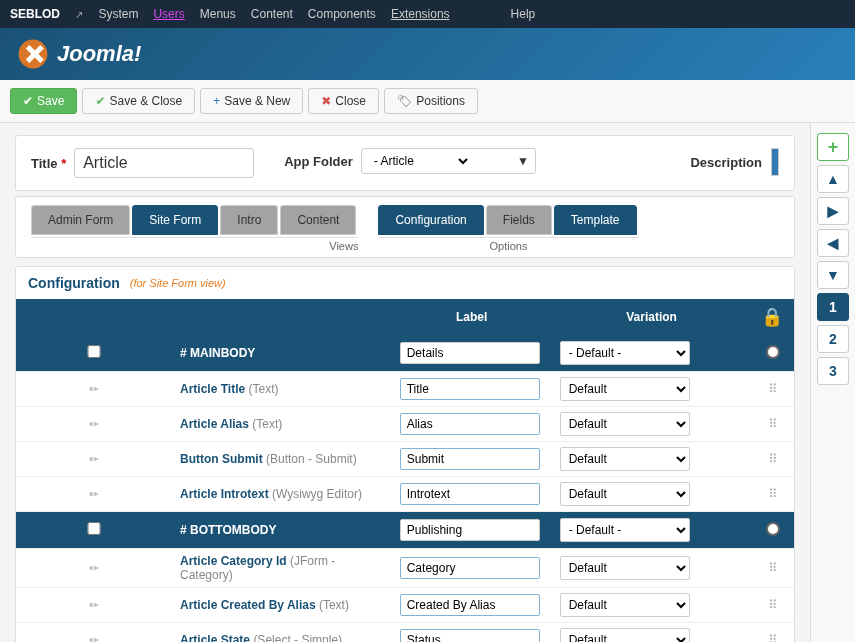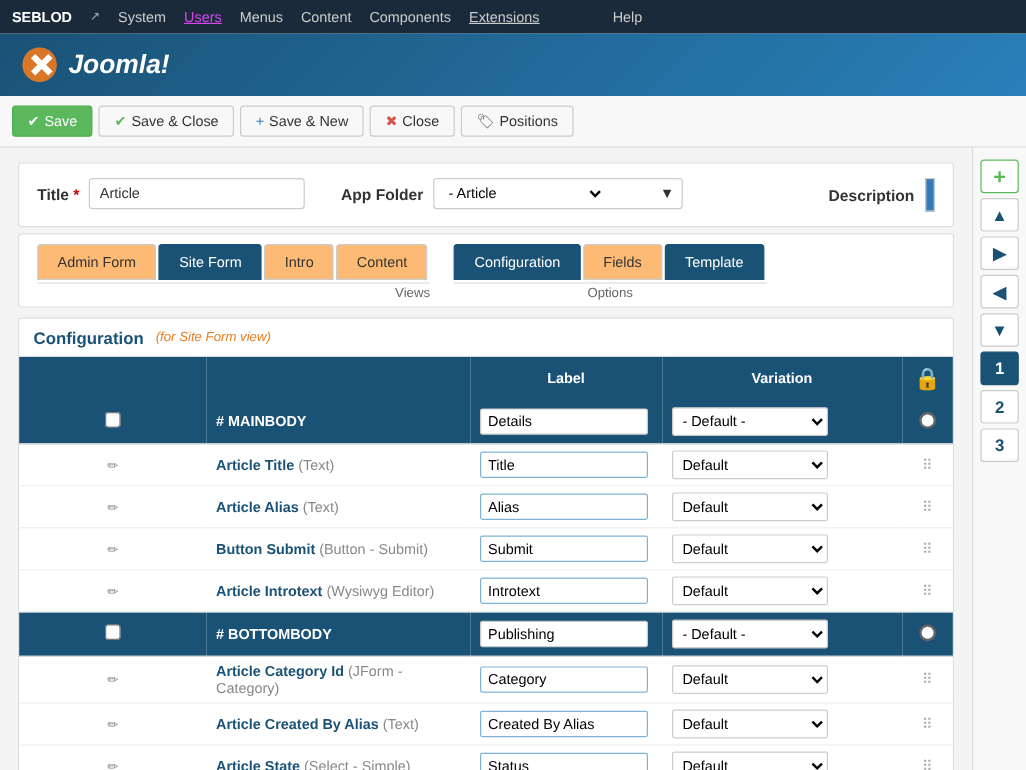--- a/index.html
+++ b/index.html
@@ -94,21 +94,21 @@
     .form-group {
       display: flex;
       align-items: center;
       gap: 8px;
     }
     .form-group label { font-size: 13px; font-weight: bold; color: #333; }
     .form-input {
       border: 1px solid #ccc;
       border-radius: 3px;
       padding: 5px 8px;
-      font-size: 12px;
+      font-size: 16px;
       color: #333;
     }
     .form-select-wrapper {
       display: flex;
       align-items: center;
       border: 1px solid #ccc;
       border-radius: 3px;
       background: #fff;
       padding: 0 6px;
     }
@@ -130,21 +130,21 @@
     .tabs-section {
       margin-bottom: 5px;
     }
     .tabs-row {
       display: flex;
       align-items: center;
     }
     .tab-btn {
       padding: 7px 16px;
       border: 1px solid #ccc;
-      background: #fdba74;
+      background: #a3a3a3;
       cursor: pointer;
       font-size: 12px;
       color: #333;
       border-radius: 3px 3px 0 0;
       margin-right: 2px;
     }
     .tab-btn.active { background: #1a5276; color: #fff; border-color: #1a5276; }
     .tabs-group {
       display: inline-flex;
       flex-direction: column;
@@ -318,21 +318,21 @@
     <div class="form-row" style="background:#fff; border:1px solid #ddd; border-radius:3px; padding:12px 15px; margin-bottom:5px;">
       <div class="form-group">
         <label>
           <span>Title</span>
           <span style="color:#c00;">*</span>
         </label>
         <input type="text" class="form-input" value="Article" style="width: 180px;">
       </div>
       <div class="form-group">
         <label>App Folder</label>
-        <div class="form-select-wrapper" style="width:208px;gap:46px;">
+        <div class="form-select-wrapper" style="width:175px;gap:46px;">
           <select style="width:160px; border:none; outline:none; font-size:12px; padding:4px 2px;">
             <option>- Article</option>
           </select>
           <span>▼</span>
         </div>
       </div>
       <div class="description-area">
         <label>Description</label>
         <div style="width:8px; height:28px; background:#337ab7; border:1px solid #ccc; margin-left:4px;"></div>
       </div>

